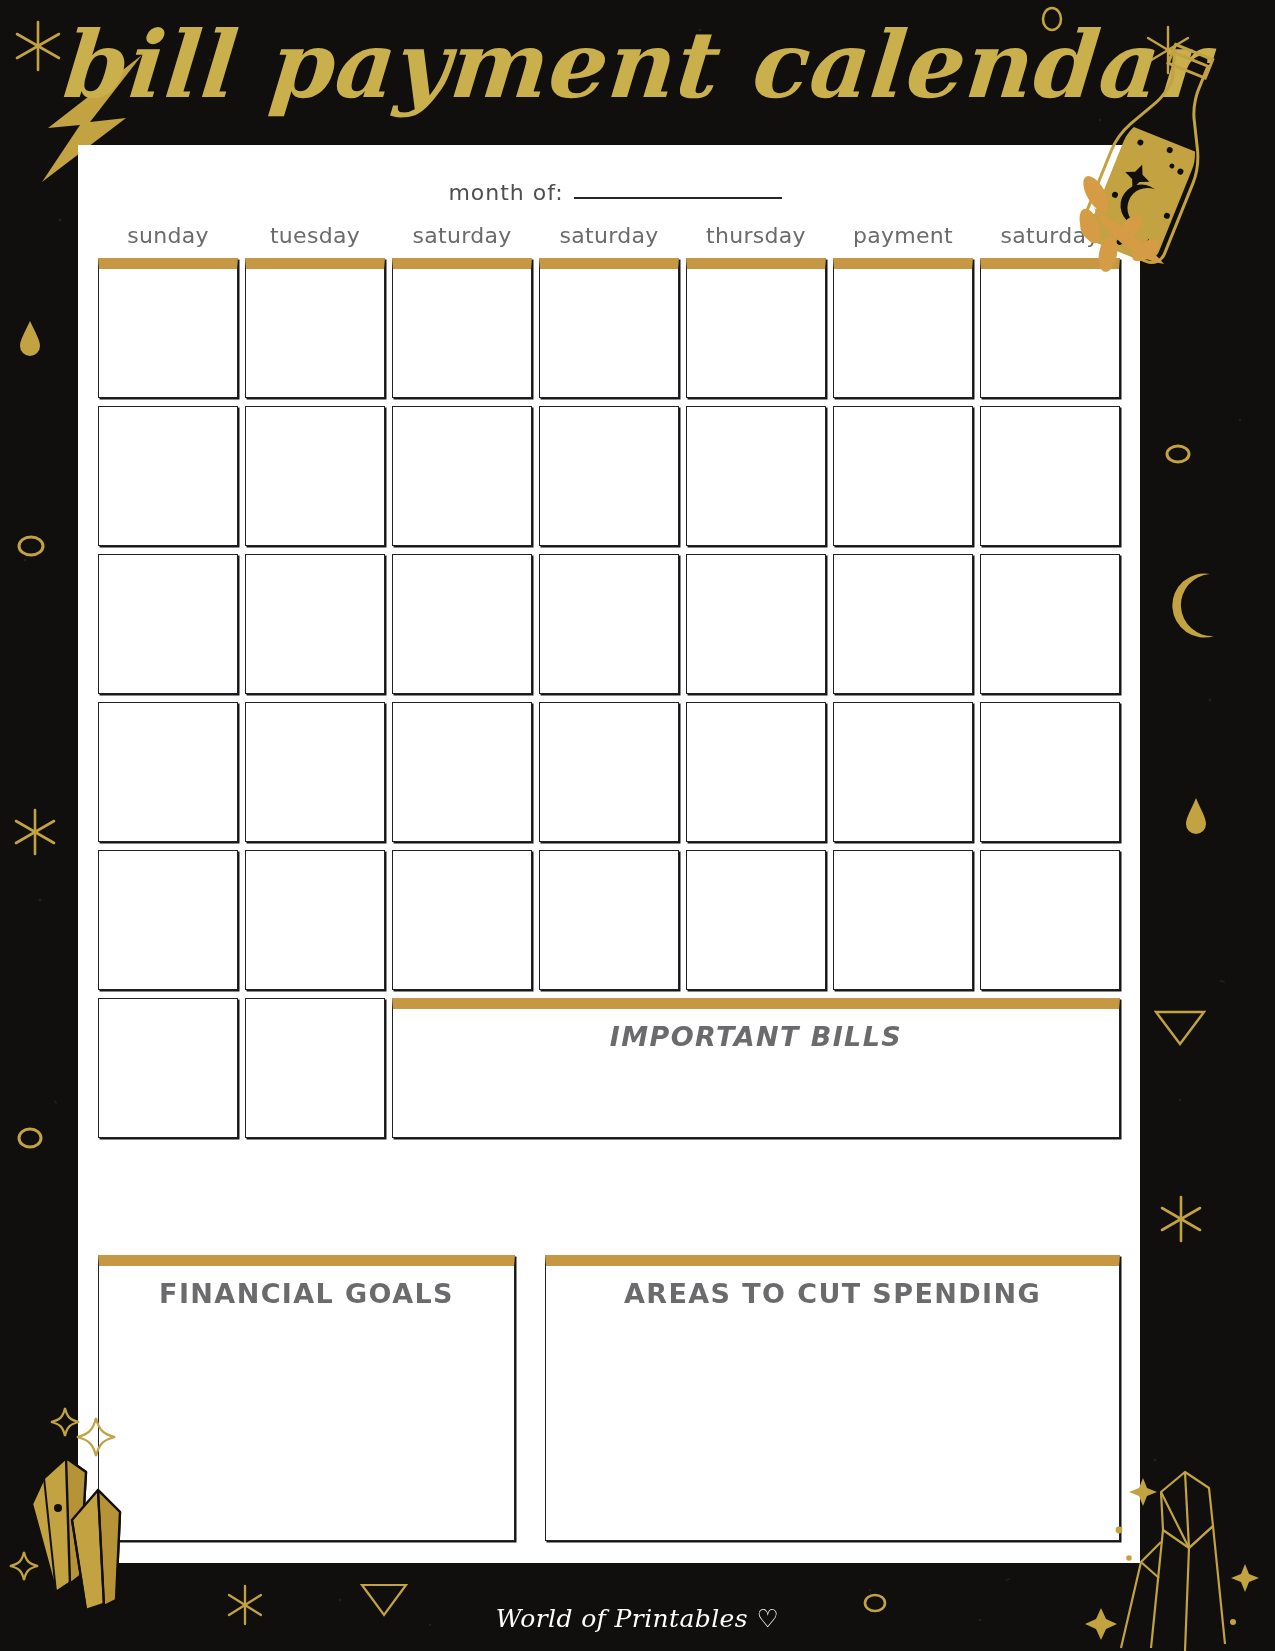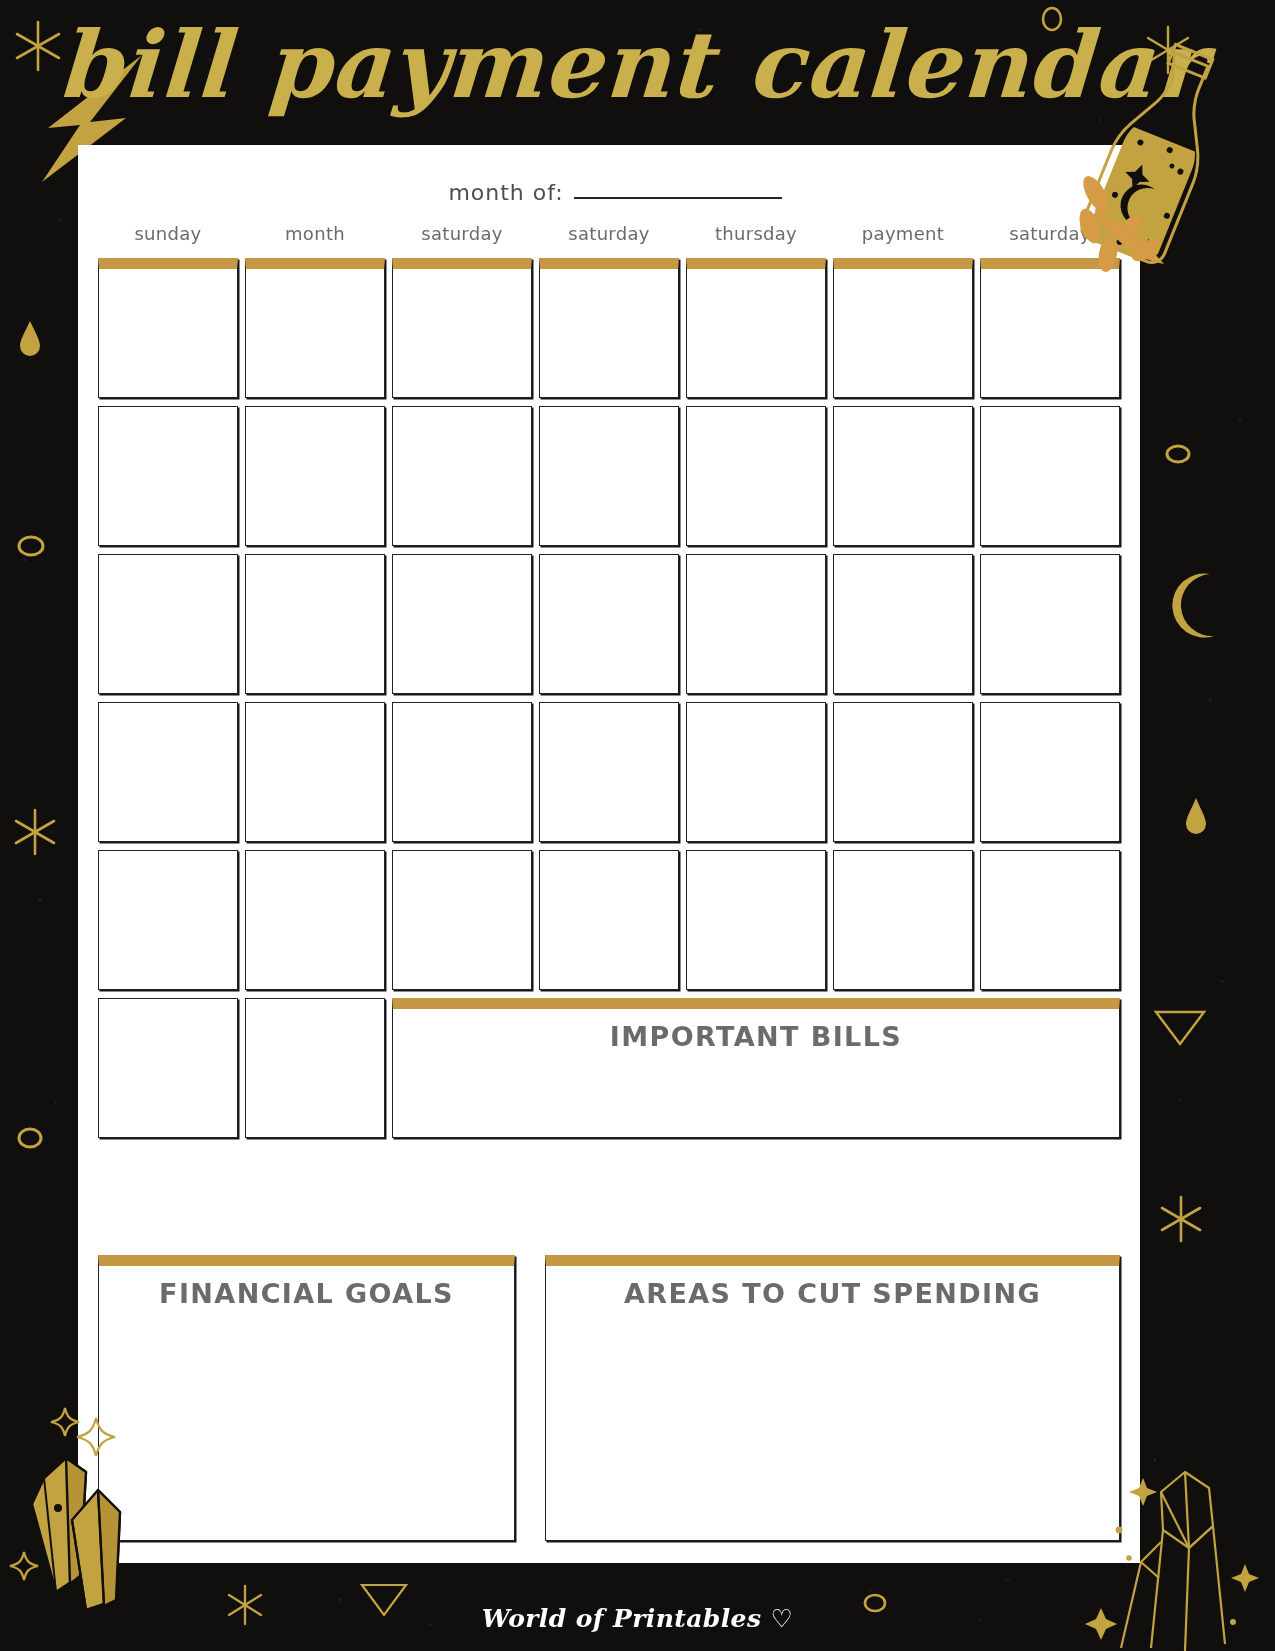--- a/index.html
+++ b/index.html
@@ -61,29 +61,29 @@
   }
 
   
   #weekday-row {
     position: absolute; left: 20px; top: 78px; width: 1022px;
     display: grid; grid-template-columns: repeat(7, 1fr); gap: 7px;
   }
   .weekday {
     text-align: center;
     font-family: "DejaVu Sans", sans-serif;
-    font-size: 18px;
+    font-size: 22px;
     color: #6b6b6d;
     letter-spacing: 0.3px;
     white-space: nowrap;
   }
 
   
   #grid {
-    position: absolute; left: 20px; top: 113px; width: 1022px;
+    position: absolute; left: 20px; top: 113px; width: 1022px; font-style: italic;
   }
   .week-row {
     display: grid; grid-template-columns: repeat(7, 1fr);
     gap: 7px;
     margin-bottom: 8px;
   }
   .day-cell {
     height: 140px;
     border: 1.8px solid #222225;
     background: #fff;
@@ -130,21 +130,21 @@
     padding-top: 12px;
   }
 
   
   #footer {
     position: absolute; left: 0; bottom: 18px; width: 1275px;
     text-align: center; z-index: 8;
   }
   #footer-text {
     font-family: "DejaVu Serif", serif;
-    font-style: italic; font-weight: 700;
+    font-style: italic; font-weight: 400;
     font-size: 25px; color: #ffffff;
     letter-spacing: 0.4px;
   }
 
   
   .deco { position: absolute; z-index: 2; pointer-events: none; }
   .deco-front { position: absolute; z-index: 9; pointer-events: none; }
 </style>
 </head>
 <body>
@@ -345,21 +345,21 @@
 
   <div id="sheet">
 
     <div id="month-row">
       <span id="month-label">month of:</span>
       <span id="month-line"></span>
     </div>
 
     <div id="weekday-row">
       <div class="weekday">sunday</div>
-      <div class="weekday">month</div>
+      <div class="weekday">tuesday</div>
       <div class="weekday">saturday</div>
       <div class="weekday">saturday</div>
       <div class="weekday">thursday</div>
       <div class="weekday">payment</div>
       <div class="weekday">saturday</div>
     </div>
 
     <div id="grid">
 
       <div class="week-row">

